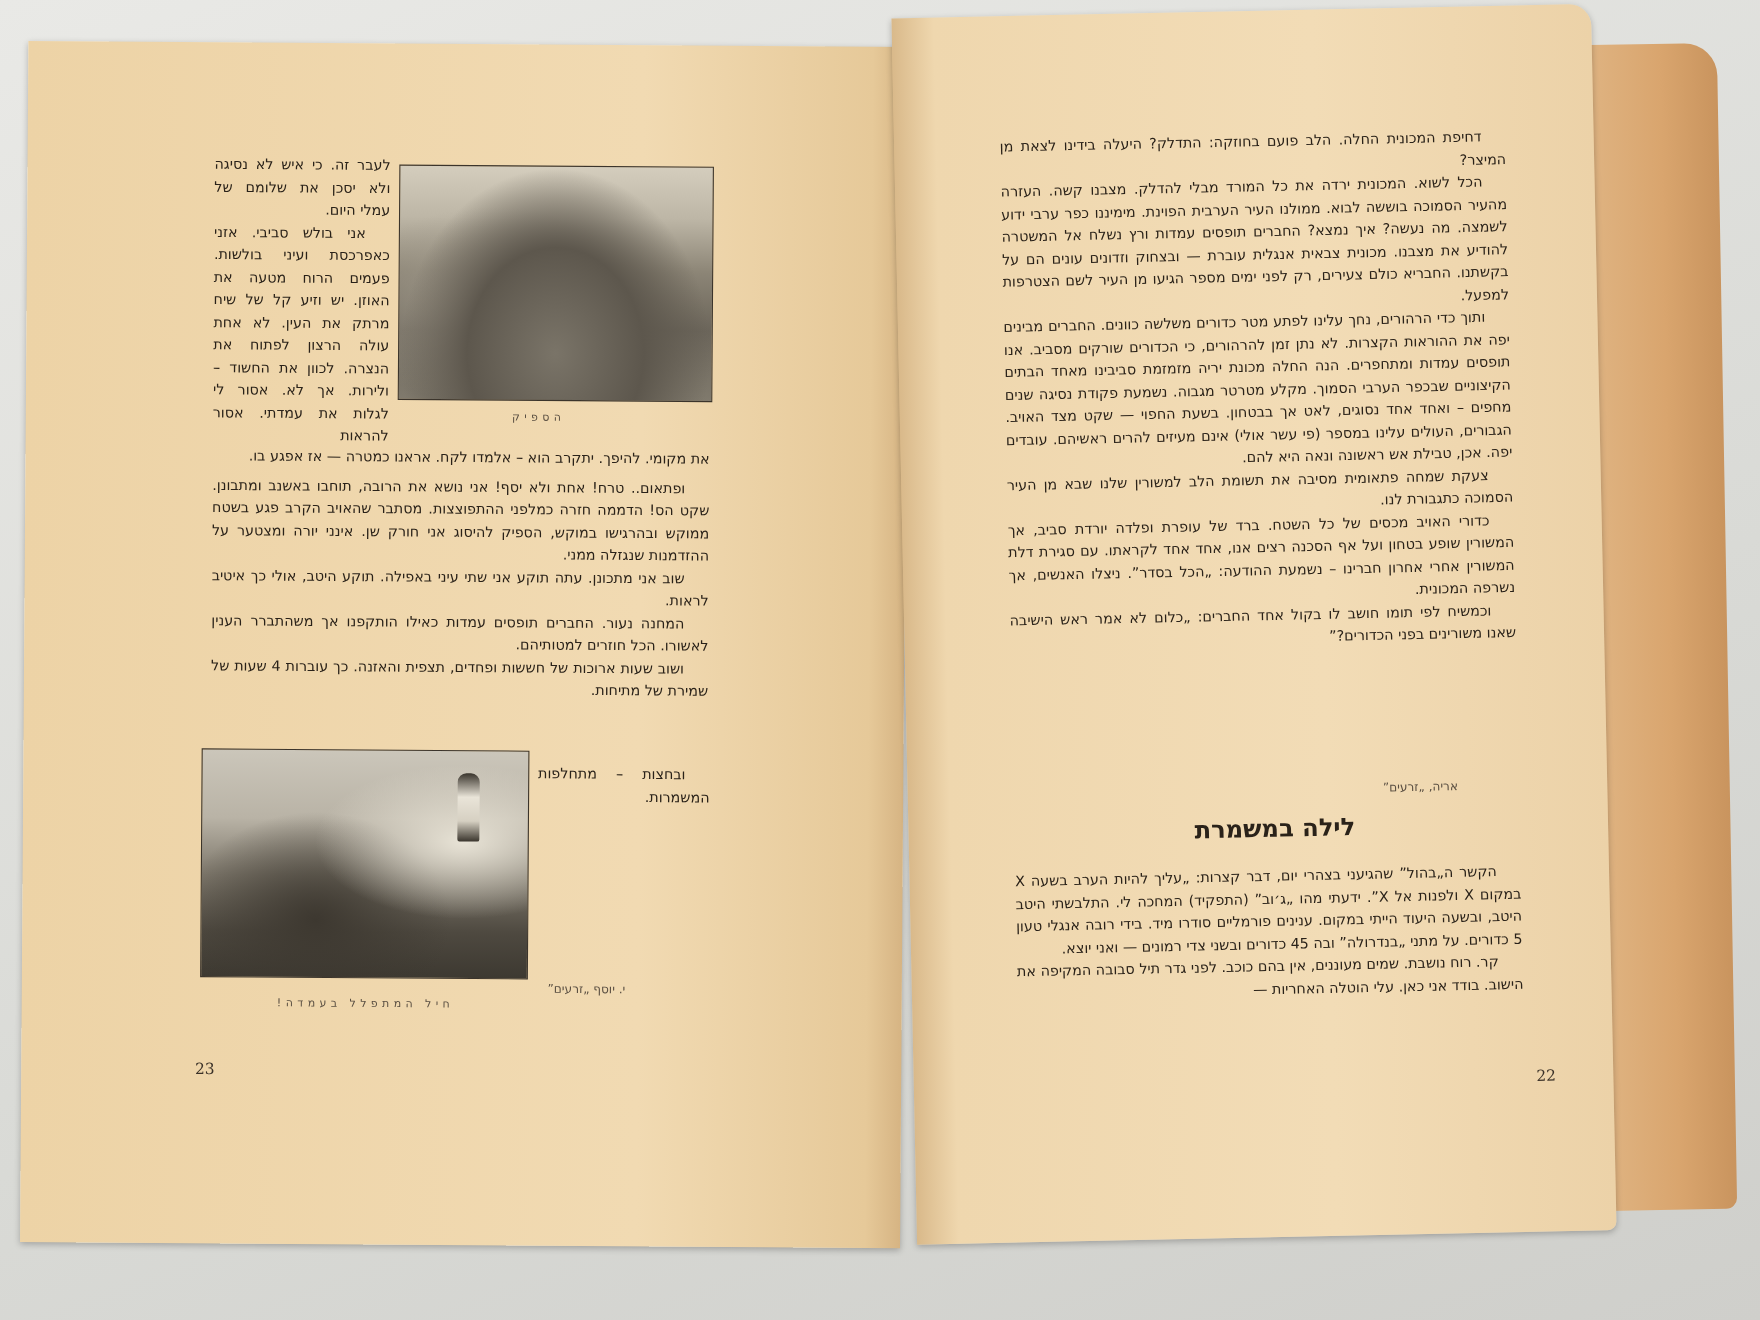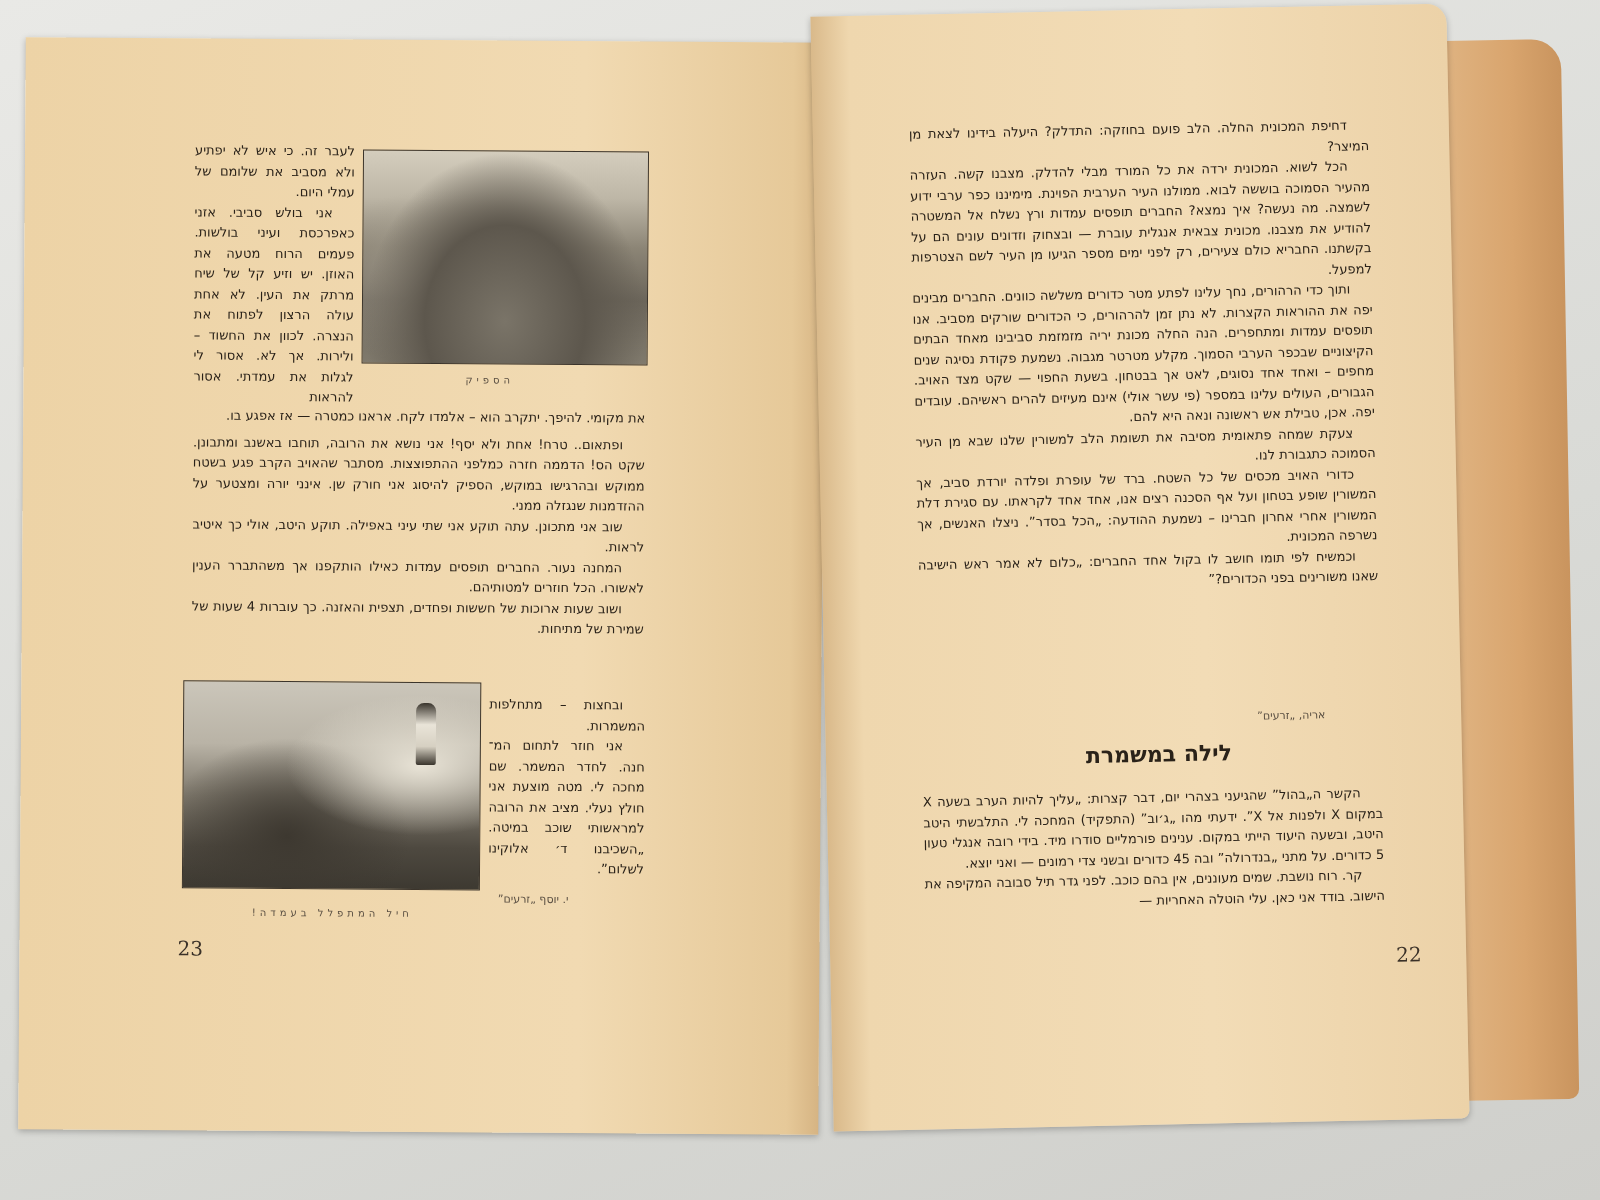--- a/index.html
+++ b/index.html
@@ -29,54 +29,53 @@
   .photo2{left:162px;top:642px;width:296px;height:206px;
       background:
         radial-gradient(ellipse at 80% 40%,#e8e3d6 0%,transparent 40%),
         radial-gradient(ellipse at 35% 75%,#3d3830 0%,transparent 45%),
         linear-gradient(180deg,#cbc6ba 0%,#b9b3a6 30%,#7e786c 55%,#4e4940 80%,#3d3931 100%);}
   .figure{position:absolute;width:20px;height:62px;left:232px;top:20px;
       background:linear-gradient(180deg,#3a352d 0%,#e9e4d8 35%,#d6d0c2 70%,#3a352d 100%);
       border-radius:8px 8px 2px 2px;}
   .caption{position:absolute;direction:rtl;font-family:"DejaVu Sans",sans-serif;font-size:10px;
        letter-spacing:4px;color:#5a4f42;}
-  .pagenum{position:absolute;font-family:"DejaVu Serif",serif;font-size:20px;color:#3a3128;}
+  .pagenum{position:absolute;font-family:"DejaVu Serif",serif;font-size:14px;color:#3a3128;margin-top:28px;}
   .heading{position:absolute;direction:rtl;font-family:"DejaVu Sans",sans-serif;font-weight:bold;
        font-size:22px;color:#2a2219;}
   .sig{position:absolute;direction:rtl;font-family:"DejaVu Sans",sans-serif;font-size:11px;color:#5a4f42;}
 </style>
 </head>
 <body>
 
 <div class="cover-edge"></div>
 
 <div class="page page-left">
   <div class="txt" style="position:absolute;left:170px;top:102px;width:160px;">
-    <p>לעבר זה. כי איש לא יפתיע ולא מסביב את שלומם של עמלי היום.</p>
+    <p>לעבר זה. כי איש לא נסיגה ולא יסכן את שלומם של עמלי היום.</p>
     <p class="indent">אני בולש סביבי. אזני כאפרכסת ועיני בולשות. פעמים הרוח מטעה את האוזן. יש וזיע קל של שיח מרתק את העין. לא אחת עולה הרצון לפתוח את הנצרה. לכוון את החשוד – ולירות. אך לא. אסור לי לגלות את עמדתי. אסור להראות</p>
   </div>
 
   <div class="photo photo1"></div>
   <div class="caption" style="left:442px;top:334px;">הספיק</div>
 
   <div class="txt" style="position:absolute;left:170px;top:367px;width:452px;">
     <p>את מקומי. להיפך. יתקרב הוא – אלמדו לקח. אראנו כמטרה — אז אפגע בו.</p>
     <p class="indent" style="margin-top:6px">ופתאום.. טרח! אחת ולא יסף! אני נושא את הרובה, תוחבו באשנב ומתבונן. שקט הס! הדממה חזרה כמלפני ההתפוצצות. מסתבר שהאויב הקרב פגע בשטח ממוקש ובהרגישו במוקש, הספיק להיסוג אני חורק שן. אינני יורה ומצטער על ההזדמנות שנגזלה ממני.</p>
     <p class="indent">שוב אני מתכונן. עתה תוקע אני שתי עיני באפילה. תוקע היטב, אולי כך איטיב לראות.</p>
     <p class="indent">המחנה נעור. החברים תופסים עמדות כאילו הותקפנו אך משהתברר הענין לאשורו. הכל חוזרים למטותיהם.</p>
     <p class="indent">ושוב שעות ארוכות של חששות ופחדים, תצפית והאזנה. כך עוברות 4 שעות של שמירת של מתיחות.</p>
   </div>
 
   <div class="photo photo2">
     <div class="figure"></div>
   </div>
 
   <div class="txt" style="position:absolute;left:468px;top:654px;width:156px;">
     <p class="indent">ובחצות – מתחלפות המשמרות.</p>
-    <p class="indent">אני חוזר לתחום המ־ חנה. לחדר המשמר. שם מחכה לי. מטה מוצעת אני חולץ נעלי. מציב את הרובה למראשותי שוכב במיטה. „השכיבנו ד׳ אלוקינו לשלום”.</p>
   </div>
 
   <div class="sig" style="left:478px;top:852px;text-align:right;">י. יוסף „זרעים”</div>
   <div class="caption" style="left:232px;top:868px;">חיל המתפלל בעמדה!</div>
   <div class="pagenum" style="left:158px;top:898px;">23</div>
 </div>
 
 <div class="page page-right">
   <div class="txt" style="position:absolute;left:96px;top:110px;width:460px;">
     <p class="indent">דחיפת המכונית החלה. הלב פועם בחוזקה: התדלק? היעלה בידינו לצאת מן המיצר?</p>

